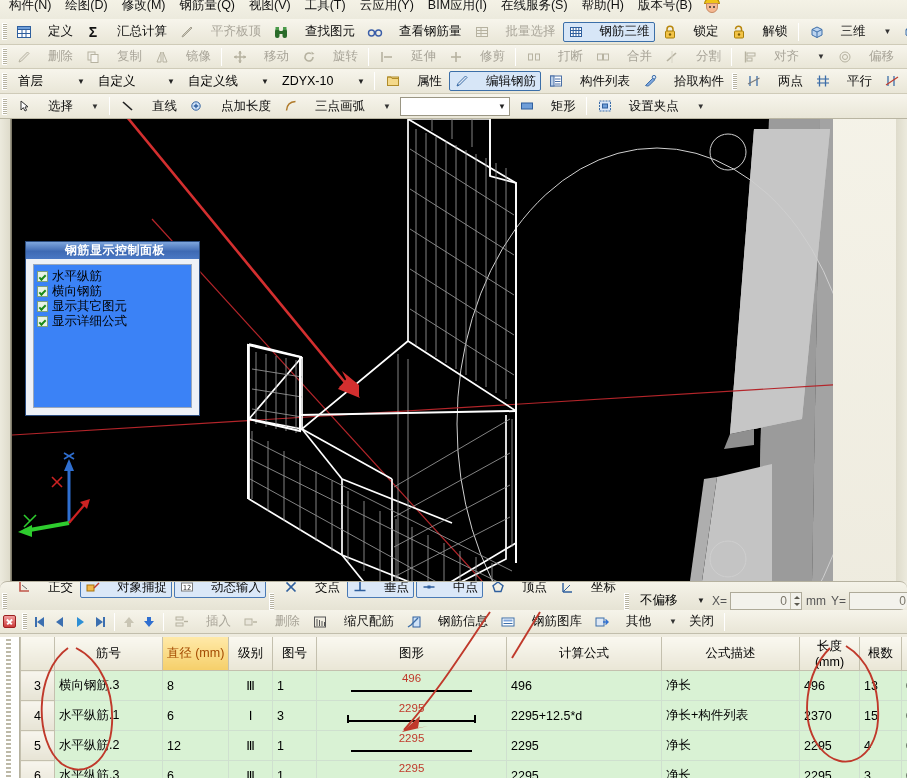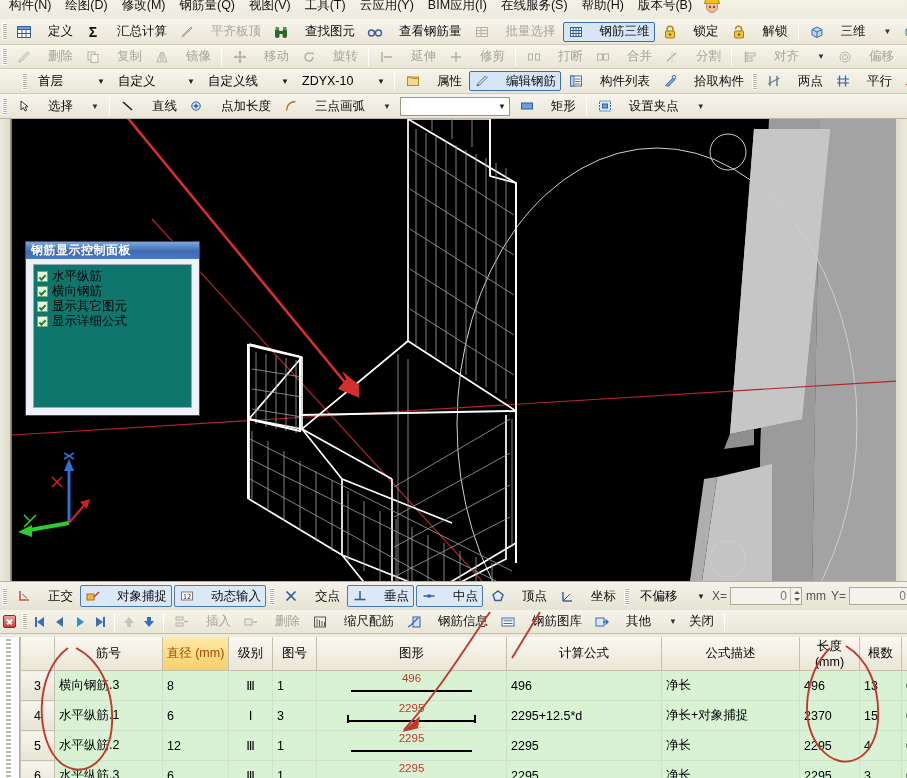--- a/index.html
+++ b/index.html
@@ -42,21 +42,21 @@
   
   .tbrow {
     position: absolute; left: 0; width: 907px;
     background: linear-gradient(180deg,#f7f5ec 0%, #e9e6d7 100%);
     border-bottom: 1px solid #cfcbb8;
     display: flex; align-items: center;
     white-space: nowrap; overflow: hidden;
   }
   #tb1 { top: 19px;  height: 26px; }
   #tb2 { top: 45px;  height: 24px; }
-  #tb3 { top: 69px;  height: 25px; padding-left: 20px; }
+  #tb3 { top: 69px;  height: 25px; }
   #tb4 { top: 94px;  height: 25px; border-bottom: 1px solid #b9b5a2;}
 
   .grip {
     width: 5px; height: 17px; margin: 0 3px 0 2px;
     background:
       repeating-linear-gradient(180deg,#fff 0 1px,#b6b2a0 1px 2px);
     border-left: 1px solid #fff;
     flex: none;
   }
   .tbtn {
@@ -85,23 +85,24 @@
   .combo .lbl { padding-right:12px; }
   .combo .arr { font-size:8px; color:#222; }
   .combo-blank {
     width:110px; height:19px; background:#fff; border:1px solid #9a9684;
     display:inline-flex; align-items:center; justify-content:flex-end;
     padding-right:3px; font-size:8px; margin:0 3px; flex:none;
   }
 
   
   #viewport {
-    position:absolute; left: 11px; top: 119px; width: 885px; height: 462px;
+    position:absolute; left: 11px; top: 119px; width: 822px; height: 462px;
     background: #000; overflow: hidden;
     border-left: 1px solid #7f7b6b;
+    text-align: center;
   }
   #vp-left-strip{
     position:absolute; left:0; top:119px; width:11px; height:462px;
     background:linear-gradient(90deg,#eceadd,#dedbcb);
     border-right:1px solid #9c9887;
   }
   #vp-right-strip{
     position:absolute; left:896px; top:119px; width:11px; height:462px;
     background:linear-gradient(90deg,#dedbcb,#eceadd);
   }
@@ -115,41 +116,41 @@
     box-shadow: 1px 1px 0 rgba(0,0,0,.4);
   }
   #rebar-panel .pnl-title {
     height:17px; line-height:17px; padding-left:5px;
     background: linear-gradient(180deg,#7ea6dd 0%, #3f6ab4 55%, #4a78c4 100%);
     color:#fff; font-weight:bold; font-size:12px;
     letter-spacing:.5px;
   }
   #rebar-panel .pnl-body {
     position:absolute; left:7px; top:22px; right:7px; bottom:7px;
-    background:#0f766e; border:1px solid #9aa7bb;
+    background:#3b82f6; border:1px solid #9aa7bb;
     padding:4px 0 0 3px;
   }
   .chk-row { display:flex; align-items:center; gap:4px; height:15px; }
   .chk {
     width:11px; height:11px; background:#e8f3e4; border:1px solid #7fa07a;
     position:relative; flex:none;
   }
   .chk::after{
     content:""; position:absolute; left:1px; top:3px;
     width:5px; height:2px; border-left:2px solid #1a8a1a; border-bottom:2px solid #1a8a1a;
     transform: rotate(-45deg);
   }
   .chk-row span { font-size:12.5px; color:#000; }
 
   
   #snapbar {
     position:absolute; left:0; top:581px; width:907px; height:29px;
     background: linear-gradient(180deg,#f5f3e9 0%, #e6e3d4 100%);
     border-top:1px solid #b6b2a0;
-    display:flex; align-items:center; white-space:nowrap; overflow:hidden;
+    display:flex; align-items:flex-end; white-space:nowrap; overflow:hidden;border-radius:7px;
   }
   #snapbar .tbtn { height:22px; }
   #snapbar .tbtn.on { border:1px solid #4a7ab5; background:#dbe8f8; }
   .sb-field {
     display:inline-flex; align-items:center; font-size:12px; color:#555; flex:none;
   }
   .spin {
     display:inline-flex; align-items:stretch; height:18px; width:72px;
     border:1px solid #aeaa99; background:#f3f2ec; margin:0 1px;
   }
@@ -1178,21 +1179,21 @@
           <td>3</td>
           <td class="shape">
             <div class="shape-cell hooked">
               <span class="num">2295</span>
               <span class="hkL"></span>
               <span class="bar"></span>
               <span class="hkR"></span>
             </div>
           </td>
           <td>2295+12.5*d</td>
-          <td>净长+对象捕捉</td>
+          <td>净长+构件列表</td>
           <td>2370</td>
           <td>15</td>
           <td>0</td>
         </tr>
 
         <tr>
           <td class="rownum">5</td>
           <td>水平纵筋.2</td>
           <td>12</td>
           <td class="c">Ⅲ</td>

